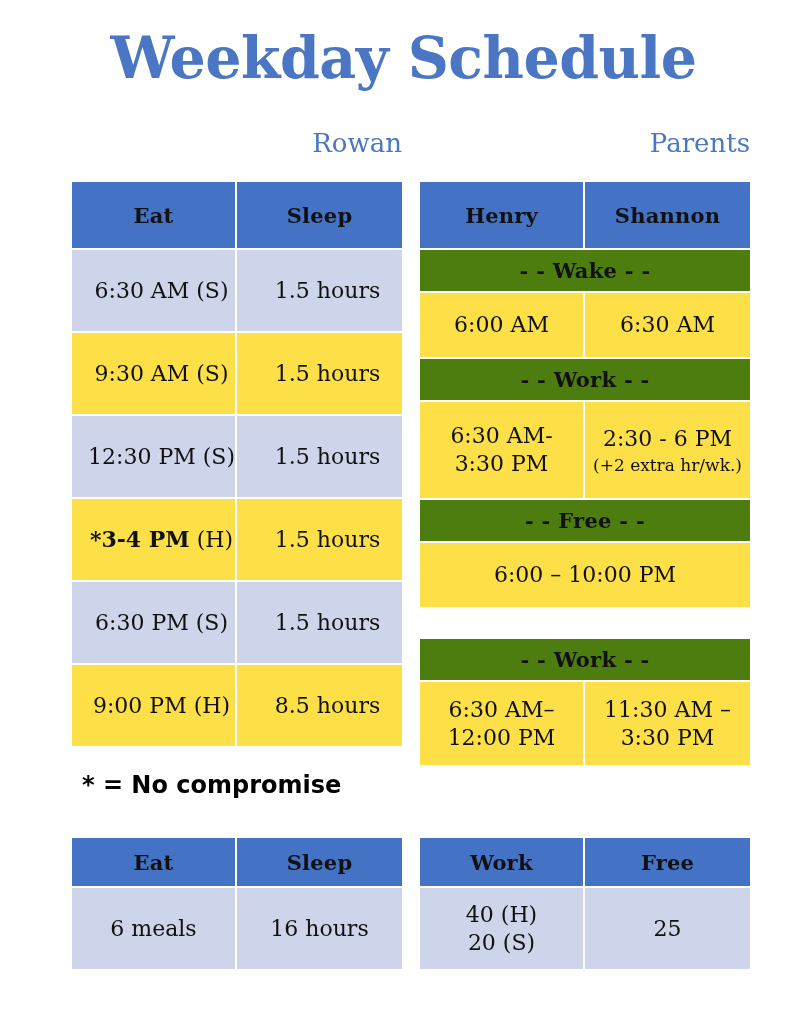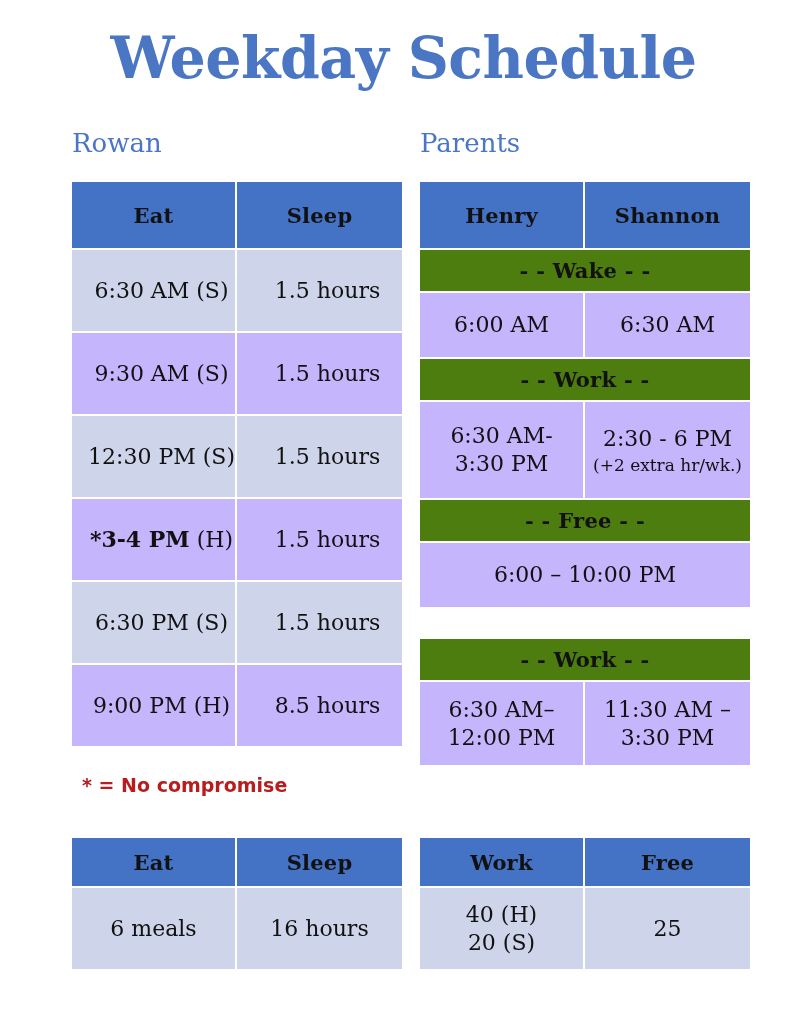--- a/index.html
+++ b/index.html
@@ -34,21 +34,21 @@
     color: #4a76c4;
     letter-spacing: -0.5px;
   }
   .subtitle {
     position: absolute;
     top: 126px;
     font-family: "DejaVu Serif", "Liberation Serif", serif;
     font-size: 26px;
     line-height: 34px;
     color: #4a76c4;
-    text-align: left;
+    text-align: right;
     font-weight: 400;
   }
   #subtitle-left  { left: 72px;  width: 330px; }
   #subtitle-right { left: 420px; width: 330px; }
 
   
   .tbl {
     position: absolute;
     border-collapse: separate;
     border-spacing: 0;
@@ -69,21 +69,21 @@
 
   .hdr {
     background: #4472c4;
     color: #ffffff;
     font-weight: 700;
     font-size: 21px;
     height: 66px;
     letter-spacing: 0.2px;
   }
   .rowA { background: #ced4ea; }
-  .rowB { background: #c4b5fd; }
+  .rowB { background: #fde047; }
 
   .cell {
     font-size: 22px;
     line-height: 28px;
   }
   .section {
     background: #4d7c0f;
     font-weight: 700;
     font-size: 21px;
     height: 41px;
@@ -107,23 +107,23 @@
   
   #table-exception { left: 420px; top: 639px; width: 330px; }
 
   
   .footnote {
     position: absolute;
     left: 82px;
     top: 770px;
     font-family: "DejaVu Sans", "Liberation Sans", sans-serif;
     font-weight: 700;
-    font-size: 19px;
+    font-size: 24px;
     line-height: 30px;
-    color: #b91c1c;
+    color: #000000;
   }
 
   
   #table-summary-rowan   { left: 72px;  top: 838px; width: 330px; }
   #table-summary-parents { left: 420px; top: 838px; width: 330px; }
   .sum-cell { height: 81px; font-size: 22px; line-height: 28px; background: #ced4ea; }
   .sum-hdr  { height: 48px; }
 </style>
 </head>
 <body>

